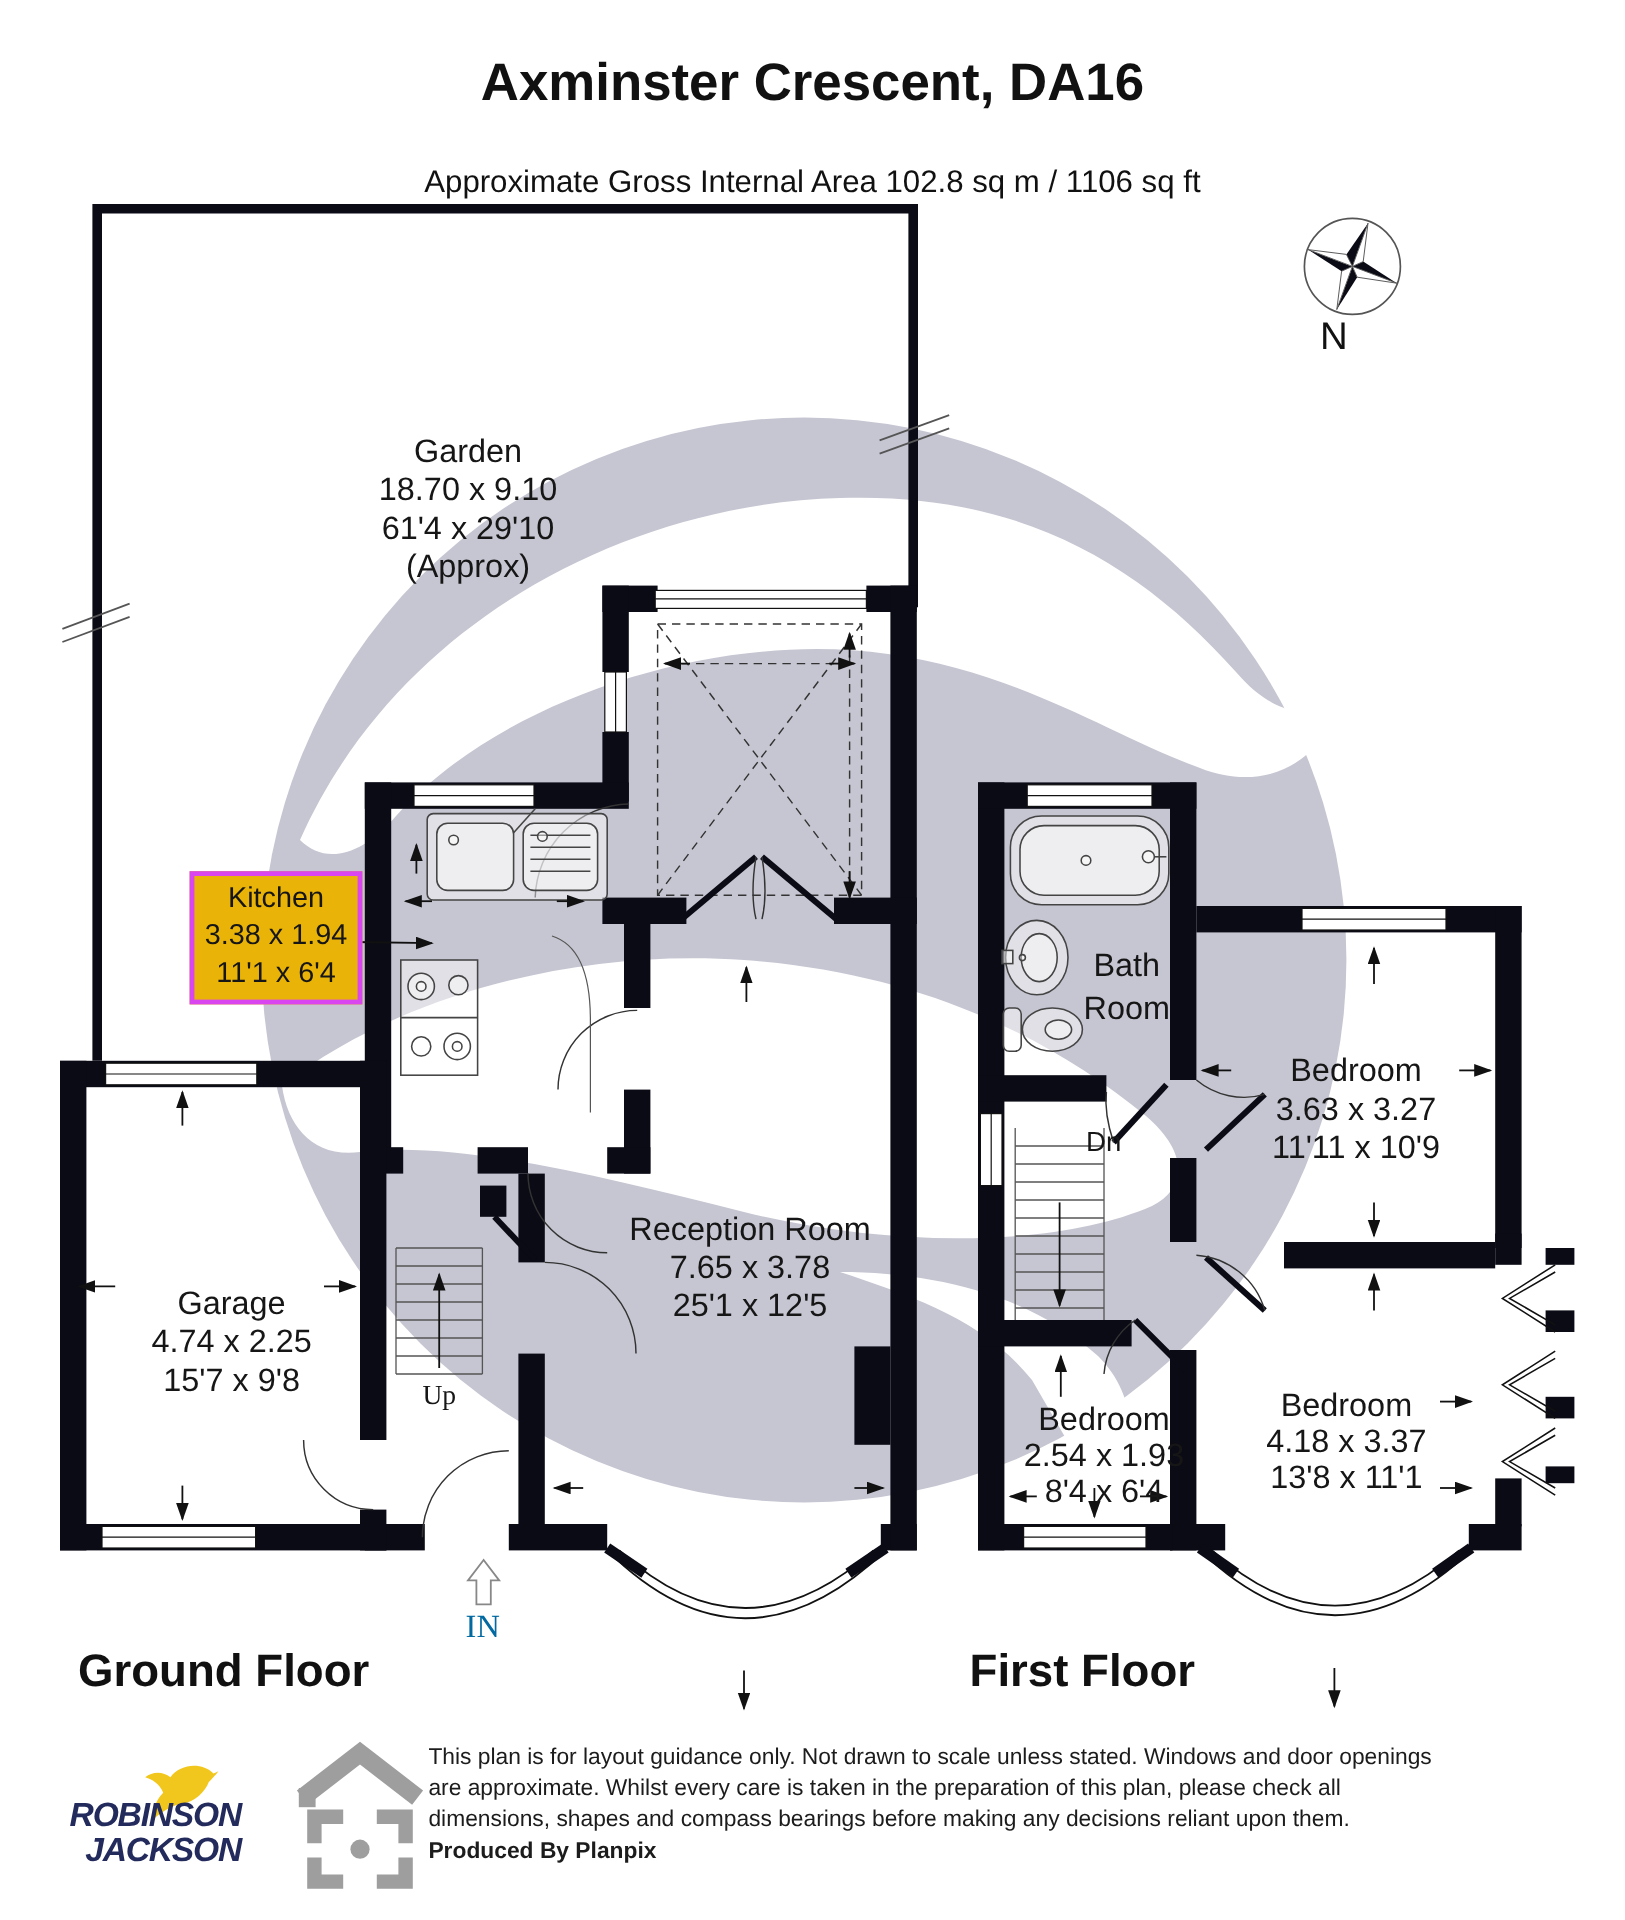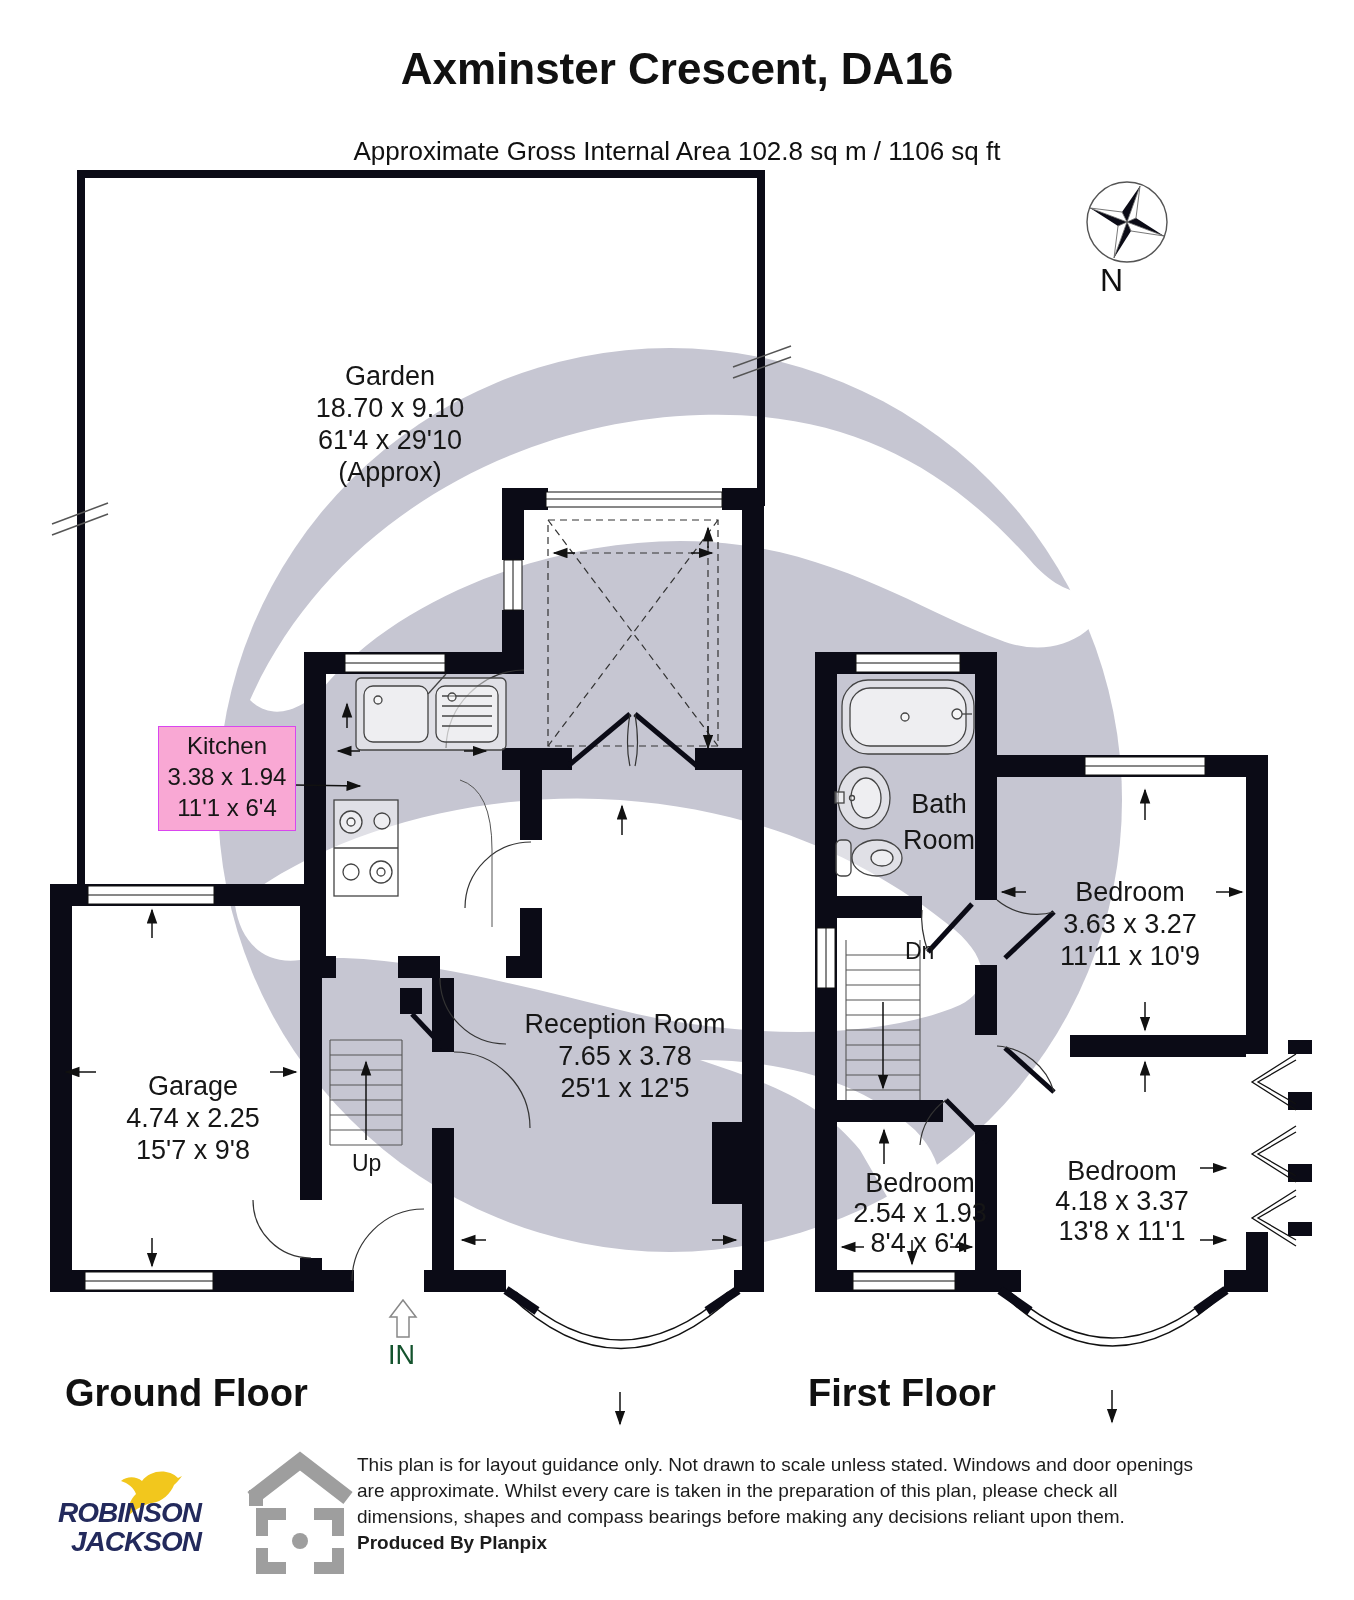--- a/index.html
+++ b/index.html
@@ -5,26 +5,26 @@
   html,body{margin:0;padding:0;background:#fff;}
   .page{position:relative;width:1354px;height:1600px;background:#fff;
         font-family:"Liberation Sans",sans-serif;overflow:hidden;color:#151515;}
   .abs{position:absolute;}
   svg{position:absolute;left:0;top:0;}
   .title{left:677px;top:44px;transform:translateX(-50%);font-size:44px;font-weight:bold;
          white-space:nowrap;color:#111;}
   .subtitle{left:677px;top:136px;transform:translateX(-50%);font-size:26px;white-space:nowrap;color:#111;}
   .rlabel{position:absolute;transform:translateX(-50%);text-align:center;font-size:27px;
           line-height:32px;white-space:nowrap;color:#161616;}
-  .kbox{position:absolute;left:158px;top:726px;width:136px;height:100px;background:#f9a8d4;
-        border:1px solid #d946ef;text-align:center;font-size:24px;line-height:31px;padding-top:3px;
+  .kbox{position:absolute;left:158px;top:726px;width:136px;height:100px;background:#eab308;
+        border:4px solid #d946ef;text-align:center;font-size:24px;line-height:31px;padding-top:3px;
         color:#161616;}
   .floorlabel{position:absolute;font-size:38px;font-weight:bold;color:#111;white-space:nowrap;}
   .anno{position:absolute;font-size:23px;color:#161616;white-space:nowrap;}
-  .in-label{position:absolute;font-size:27px;color:#14532d;}
+  .in-label{position:absolute;font-size:27px;color:#0369a1;font-family:Liberation Serif, serif;}
   .n-label{position:absolute;font-size:32px;color:#111;}
   .rj{position:absolute;left:58px;top:1498px;font-style:italic;font-weight:bold;
       color:#232a5c;font-size:28px;line-height:29px;letter-spacing:-1px;}
   .rj .l2{margin-left:12px;text-align:right;}
   .disc{position:absolute;left:357px;top:1452px;font-size:19px;line-height:26px;color:#1c1c1c;}
   .disc .pb{font-weight:bold;}
 </style>
 </head>
 <body>
 
@@ -378,21 +378,21 @@
   <div>2.54 x 1.93</div>
   <div>8'4 x 6'4</div>
 </div>
 
 <div class="rlabel" style="left:1122px;top:1156px;line-height:30px;">
   <div>Bedroom</div>
   <div>4.18 x 3.37</div>
   <div>13'8 x 11'1</div>
 </div>
 
-<div class="anno" style="left:352px;top:1150px;">Up</div>
+<div class="anno" style="left:352px;top:1150px;font-family:Liberation Serif, serif;">Up</div>
 <div class="anno" style="left:905px;top:938px;">Dn</div>
 <div class="in-label" style="left:388px;top:1340px;">IN</div>
 <div class="n-label" style="left:1100px;top:262px;">N</div>
 
 <div class="floorlabel" style="left:65px;top:1372px;">Ground Floor</div>
 <div class="floorlabel" style="left:808px;top:1372px;">First Floor</div>
 
 <div class="rj">
   <div>ROBINSON</div>
   <div class="l2">JACKSON</div>

